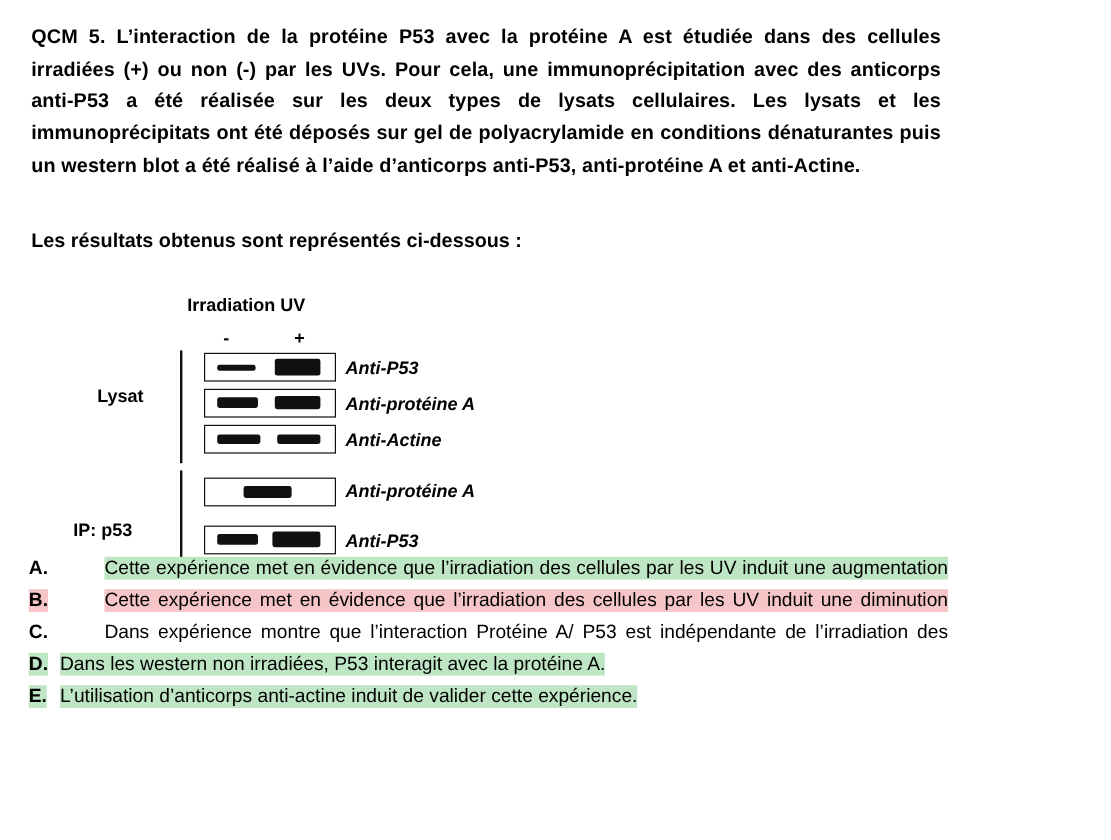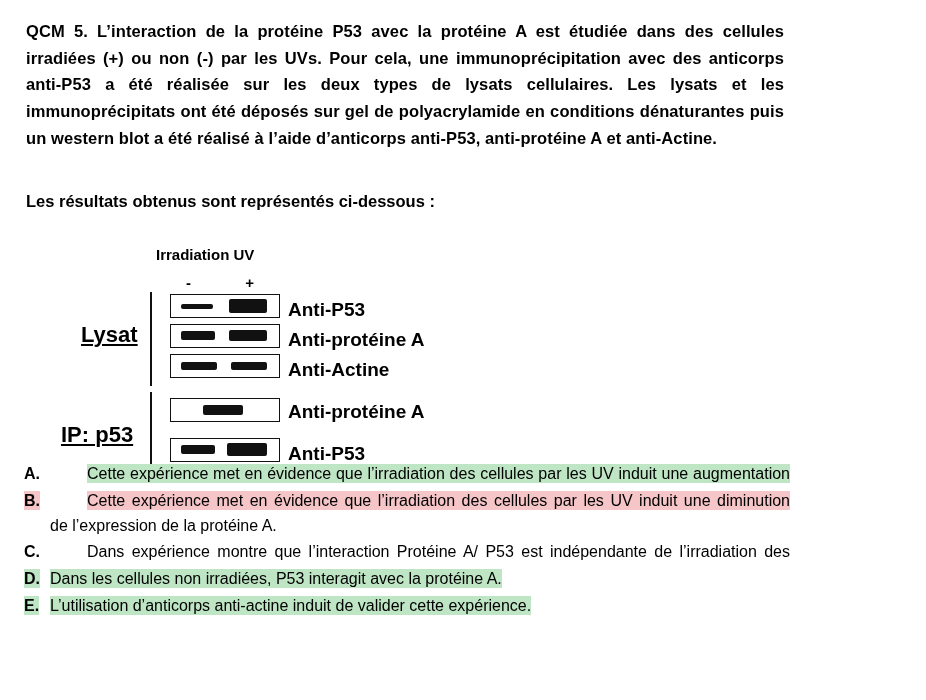--- a/index.html
+++ b/index.html
@@ -60,26 +60,25 @@
     font-size: 15px;
     font-weight: bold;
     display: flex;
     justify-content: space-between;
   }
   .lane-labels span:first-child { padding-left: 10px; }
   .lane-labels span:last-child  { padding-right: 22px; }
 
   .group-label {
     position: absolute;
-    font-size: 22px;
-    font-weight: bold;
-    text-decoration: underline;
+    font-size: 15px;
+    font-weight: bold;
   }
   .group-label.lysat { left: 55px; top: 92px; }
-  .group-label.ip    { left: 35px; top: 192px; }
+  .group-label.ip    { left: 35px; top: 204px; }
 
   .bracket {
     position: absolute;
     width: 2px;
     background: #111;
   }
   .bracket.lysat { left: 124px; top: 62px; height: 94px; }
   .bracket.ip    { left: 124px; top: 162px; height: 82px; }
 
   .blot-row {
@@ -91,23 +90,24 @@
     box-sizing: border-box;
   }
   .band {
     position: absolute;
     background: #111;
     border-radius: 2px;
   }
   .blot-caption {
     position: absolute;
     left: 262px;
-    font-size: 19px;
+    font-size: 15px;
     font-weight: bold;
     white-space: nowrap;
+    font-style: italic;
   }
 
   
   .r1 { top: 64px; }
   .r2 { top: 94px; }
   .r3 { top: 124px; }
   .r4 { top: 168px; }
   .r5 { top: 208px; }
 
   .c1 { top: 69px; }
@@ -214,35 +214,34 @@
       <div class="ans-letter">A.</div>
       <div class="ans-text">
         <span class="ln just"><span class="mark green">Cette expérience met en évidence que l’irradiation des cellules par les UV induit une augmentation</span></span>
       </div>
     </div>
 
     <div class="answer">
       <div class="ans-letter"><span class="mark red">B.</span></div>
       <div class="ans-text">
         <span class="ln just"><span class="mark red">Cette expérience met en évidence que l’irradiation des cellules par les UV induit une diminution</span></span>
-        <span class="ln"><span>de l’expression de la protéine A.</span></span>
       </div>
     </div>
 
     <div class="answer">
       <div class="ans-letter">C.</div>
       <div class="ans-text">
         <span class="ln just"><span>Dans expérience montre que l’interaction Protéine A/ P53 est indépendante de l’irradiation des</span></span>
       </div>
     </div>
 
     <div class="answer">
       <div class="ans-letter"><span class="mark green">D.</span></div>
       <div class="ans-text">
-        <span class="ln"><span class="mark green">Dans les cellules non irradiées, P53 interagit avec la protéine A.</span></span>
+        <span class="ln"><span class="mark green">Dans les western non irradiées, P53 interagit avec la protéine A.</span></span>
       </div>
     </div>
 
     <div class="answer">
       <div class="ans-letter"><span class="mark green">E.</span></div>
       <div class="ans-text">
         <span class="ln"><span class="mark green">L’utilisation d’anticorps anti-actine induit de valider cette expérience.</span></span>
       </div>
     </div>
 

